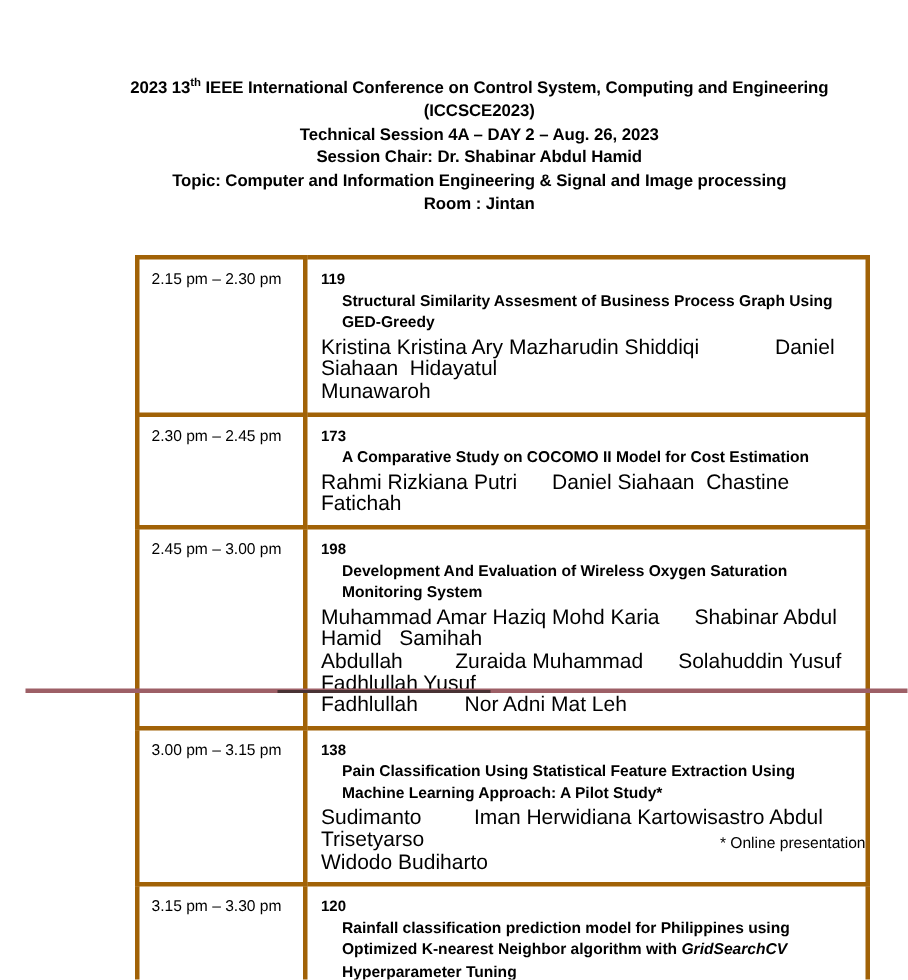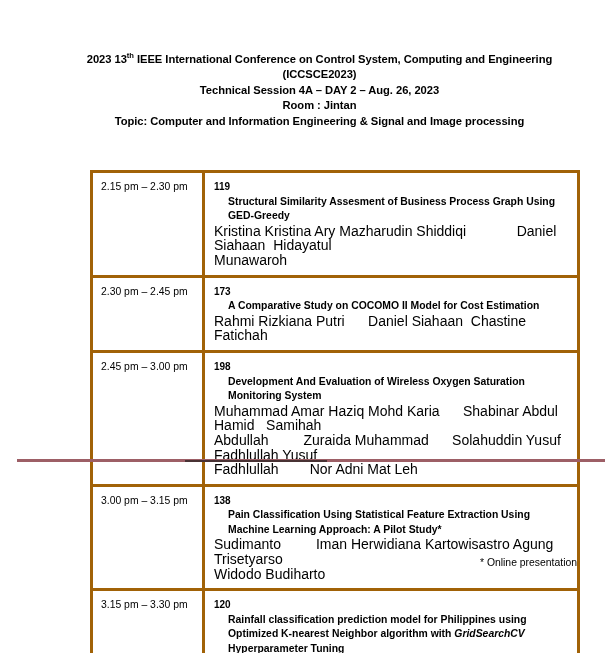--- a/index.html
+++ b/index.html
@@ -138,22 +138,23 @@
 </style>
 </head>
 <body>
 
 <div class="page">
 
   <div class="header">
     <div class="header-line wrap"><span>2023 13</span><span class="sup">th</span><span> IEEE International Conference on Control System, Computing and Engineering</span></div>
     <div class="header-line">(ICCSCE2023)</div>
     <div class="header-line">Technical Session 4A – DAY 2 – Aug. 26, 2023</div>
+    <div class="header-line">Session Chair: Dr. Shabinar Abdul Hamid</div>
+    <div class="header-line">Topic: Computer and Information Engineering &amp; Signal and Image processing</div>
     <div class="header-line">Room : Jintan</div>
-    <div class="header-line">Topic: Computer and Information Engineering &amp; Signal and Image processing</div>
   </div>
 
   <table class="sched-table">
     <colgroup>
       <col class="col-time">
       <col class="col-detail">
     </colgroup>
     <tbody>
 
       <tr class="r1">
@@ -199,21 +200,21 @@
       </tr>
 
       <tr class="r4">
         <td>
           <div class="time-cell">3.00 pm – 3.15 pm</div>
         </td>
         <td>
           <div class="detail-cell">
             <div class="paper-id">138</div>
             <div class="paper-title"><span>Pain Classification Using Statistical Feature Extraction Using Machine Learning Approach: A Pilot Study*</span><em></em><span></span></div>
-            <div class="paper-authors">Sudimanto         Iman Herwidiana Kartowisastro Agung Trisetyarso
+            <div class="paper-authors">Sudimanto         Iman Herwidiana Kartowisastro Abdul Trisetyarso
 Widodo Budiharto</div>
           </div>
         </td>
       </tr>
 
       <tr class="r5">
         <td>
           <div class="time-cell">3.15 pm – 3.30 pm</div>
         </td>
         <td>

